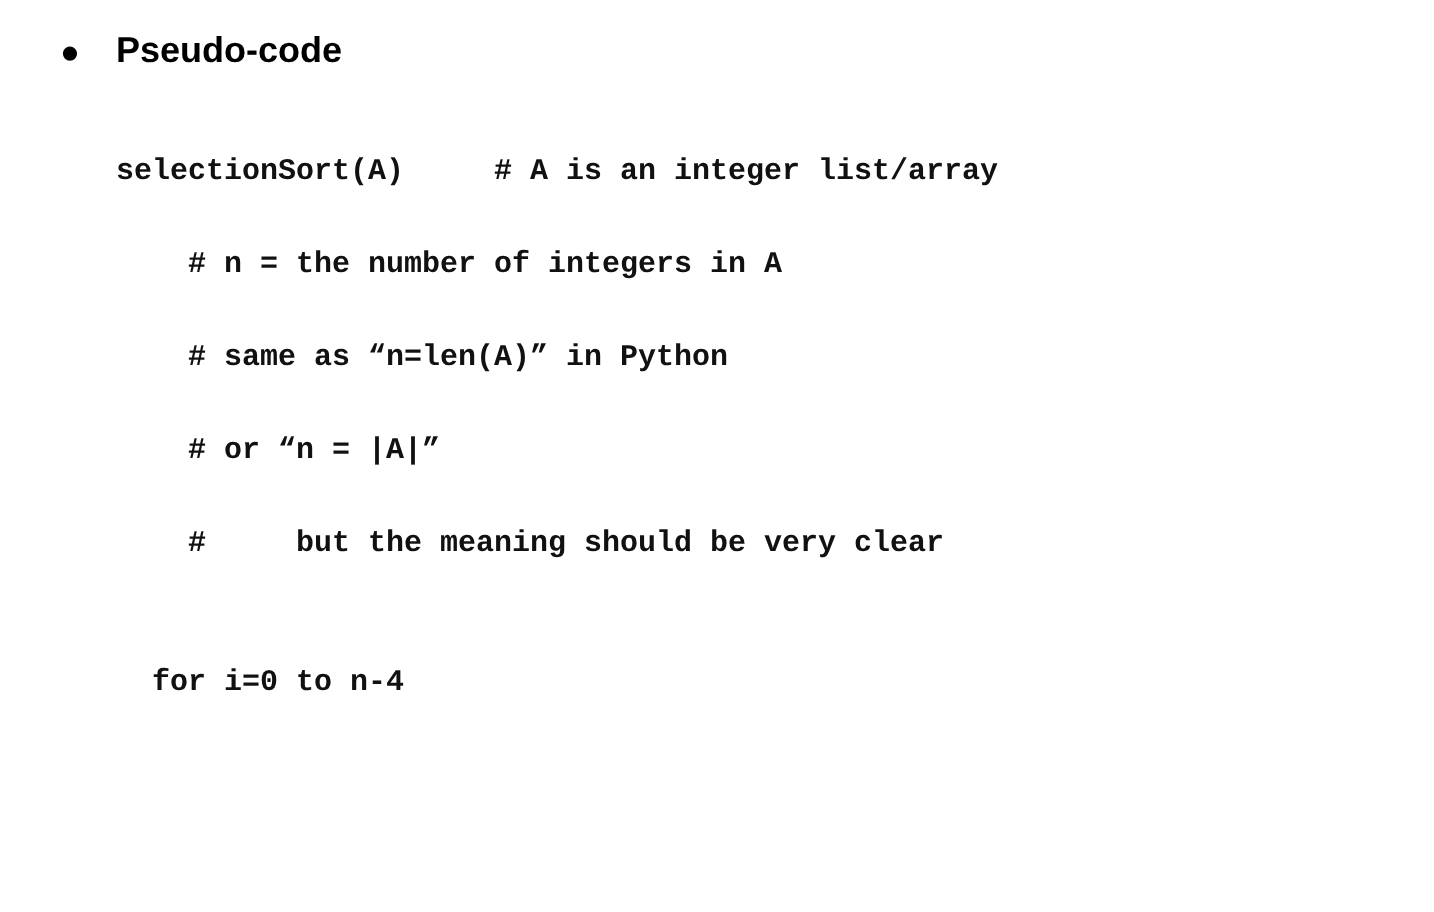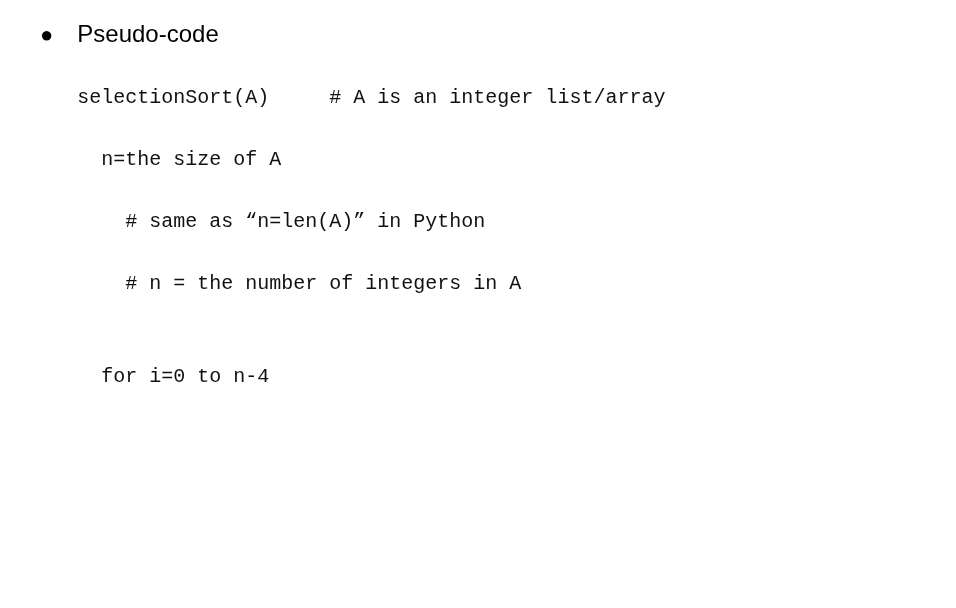--- a/index.html
+++ b/index.html
@@ -19,46 +19,48 @@
       font-size: 22px;
       margin-right: 24px;
       margin-top: 4px;
       line-height: 1;
     }
     .content {
       flex: 1;
     }
     .heading {
       font-size: 24px;
-      font-weight: normal;
-      margin-bottom: 3px;
+      font-weight: bold;
+      margin-bottom: 20px;
     }
     .code-block {
       font-family: "Courier New", Courier, monospace;
       font-size: 20px;
       line-height: 1.55;
       white-space: pre;
       color: #111;
     }
     .code-line {
       display: block;
+      font-weight: bold;
     }
   </style>
 </head>
 <body>
 
 <div class="bullet-section">
   <span class="bullet">●</span>
   <div class="content">
     <div class="heading">Pseudo-code</div>
     <div class="code-block">
 <span class="code-line">selectionSort(A)     # A is an integer list/array</span>
-<span class="code-line">  n=the size of A</span>
+<span class="code-line">    # n = the number of integers in A</span>
 <span class="code-line">    # same as “n=len(A)” in Python</span>
-<span class="code-line">    # n = the number of integers in A</span>
+<span class="code-line">    # or “n = |A|”</span>
+<span class="code-line">    #     but the meaning should be very clear</span>
 <span class="code-line"></span>
 <span class="code-line">  for i=0 to n-4</span>
 
 
 
 
 
 
 
     </div>

